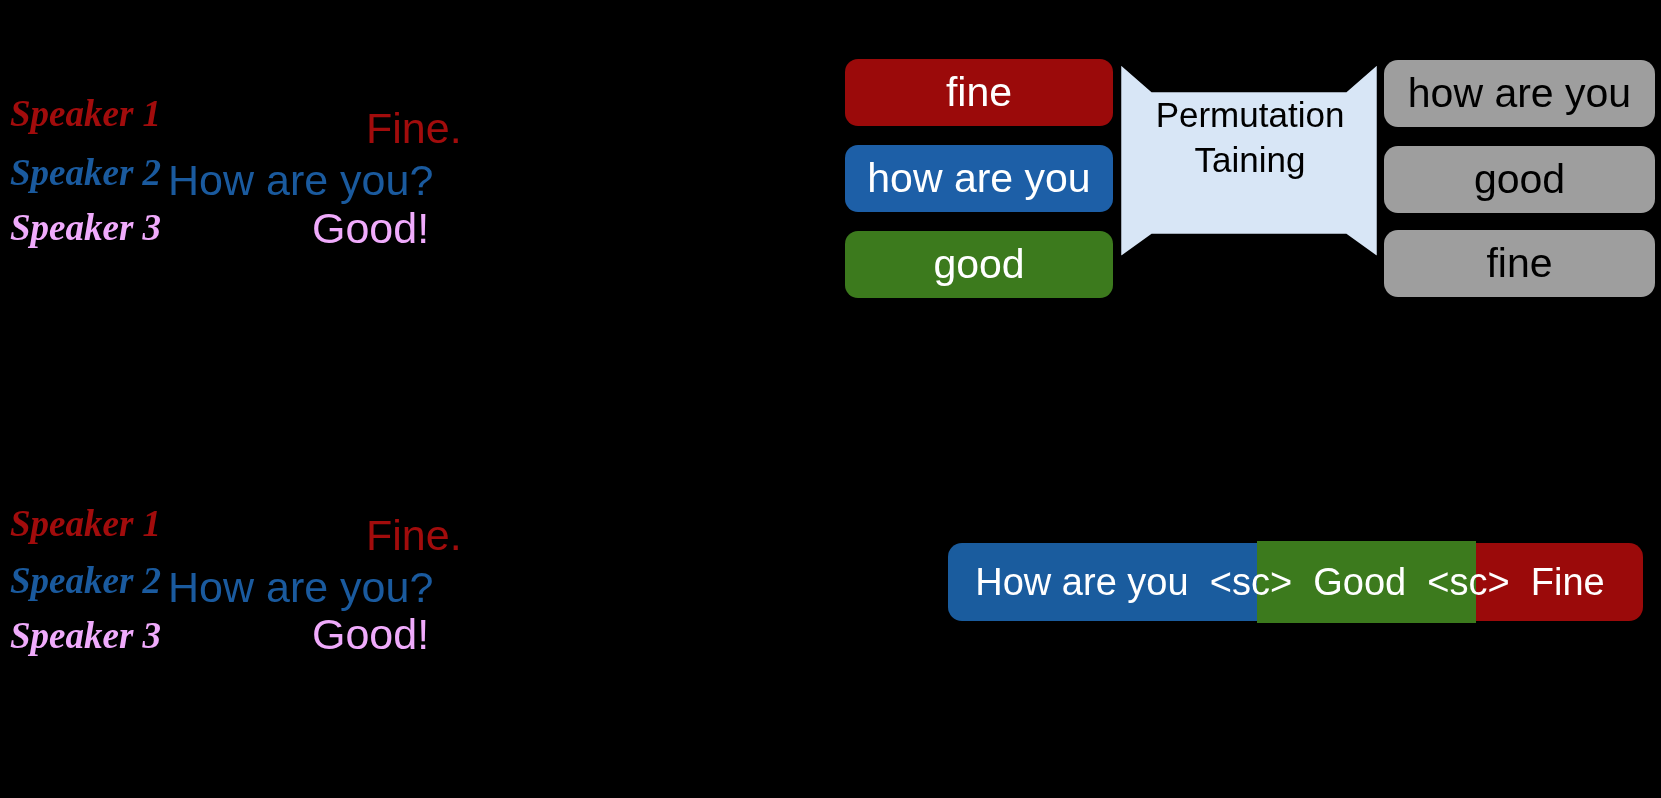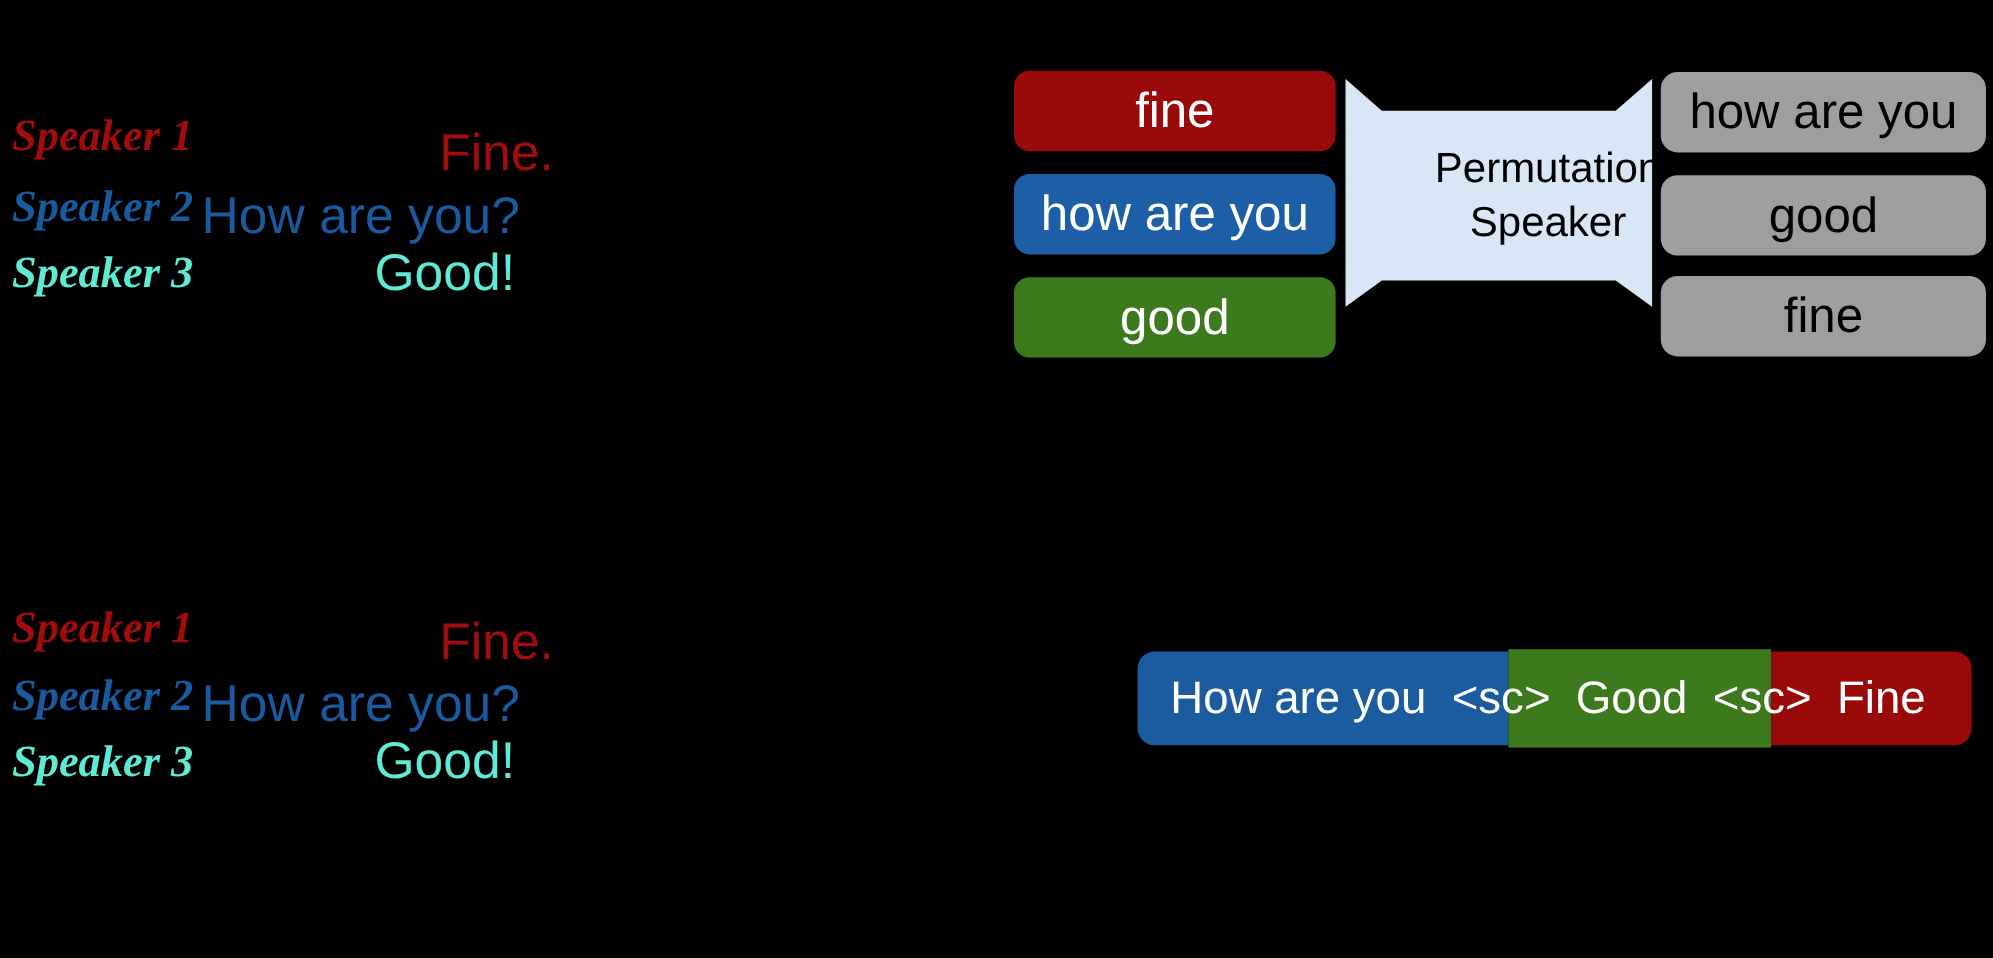--- a/index.html
+++ b/index.html
@@ -23,21 +23,21 @@
     white-space: pre;
   }
   .spk-utt {
     position: absolute;
     font-size: 43px;
     line-height: 1;
     white-space: pre;
   }
   .c-red   { color: #a20c0c; text-align: right; }
   .c-blue  { color: #1a5a9e; text-align: center; }
-  .c-green { color: #5eead4; }
+  .c-green { color: #f0abfc; }
 
   
   .hyp-box {
     position: absolute;
     left: 845px; width: 268px; height: 67px;
     border-radius: 13px;
     display: flex; align-items: center; justify-content: center;
     color: #ffffff; font-size: 41px;
   }
   .bg-red   { background: #9b0a0a; }
@@ -52,24 +52,23 @@
     border-radius: 14px;
     display: flex; align-items: center; justify-content: center;
     color: #000000; font-size: 41px;
   }
 
   
   .pit-text {
     position: absolute;
     left: 1122px; top: 92px; width: 256px; height: 142px;
     display: flex; flex-direction: column;
-    align-items: center; justify-content: center;
+    align-items: center; 
     color: #000000; font-size: 35px; line-height: 45px;
     text-align: center;
-    margin-left: 40px;
   }
 
   
   .bar-wrap { position: absolute; left: 948px; top: 541px; width: 684px; height: 82px; }
   .seg { position: absolute; }
   .seg-blue  { left: 0px;   top: 2px; width: 309px; height: 78px; background: #1a5c9e; border-radius: 14px 0 0 14px; }
   .seg-green { left: 309px; top: 0px; width: 219px; height: 82px; background: #3c7a1d; }
   .seg-red   { left: 528px; top: 2px; width: 167px; height: 78px; background: #9b0a0a; border-radius: 0 14px 14px 0; }
   .bar-text {
     position: absolute; left: 0; top: 2px; width: 100%; height: 78px;
@@ -102,21 +101,21 @@
     <div class="hyp-box bg-green" style="top:231px;">
       <span>good</span>
     </div>
 
     <svg class="abs" style="left:1100px; top:45px;" width="300" height="230" viewBox="1100 45 300 230">
       <polygon points="1120,63 1152,91 1346,91 1378,63 1378,258 1346,235 1152,235 1120,258" fill="#d8e6f6" stroke="#000000" stroke-width="2.5" stroke-linejoin="miter"></polygon>
     </svg>
 
     <div class="pit-text">
       <span>Permutation</span>
-      <span>Speaker</span>
+      <span>Taining</span>
     </div>
 
     <div class="ref-box" style="top:60px;">
       <span>how are you</span>
     </div>
     <div class="ref-box" style="top:146px;">
       <span>good</span>
     </div>
     <div class="ref-box" style="top:230px;">
       <span>fine</span>

